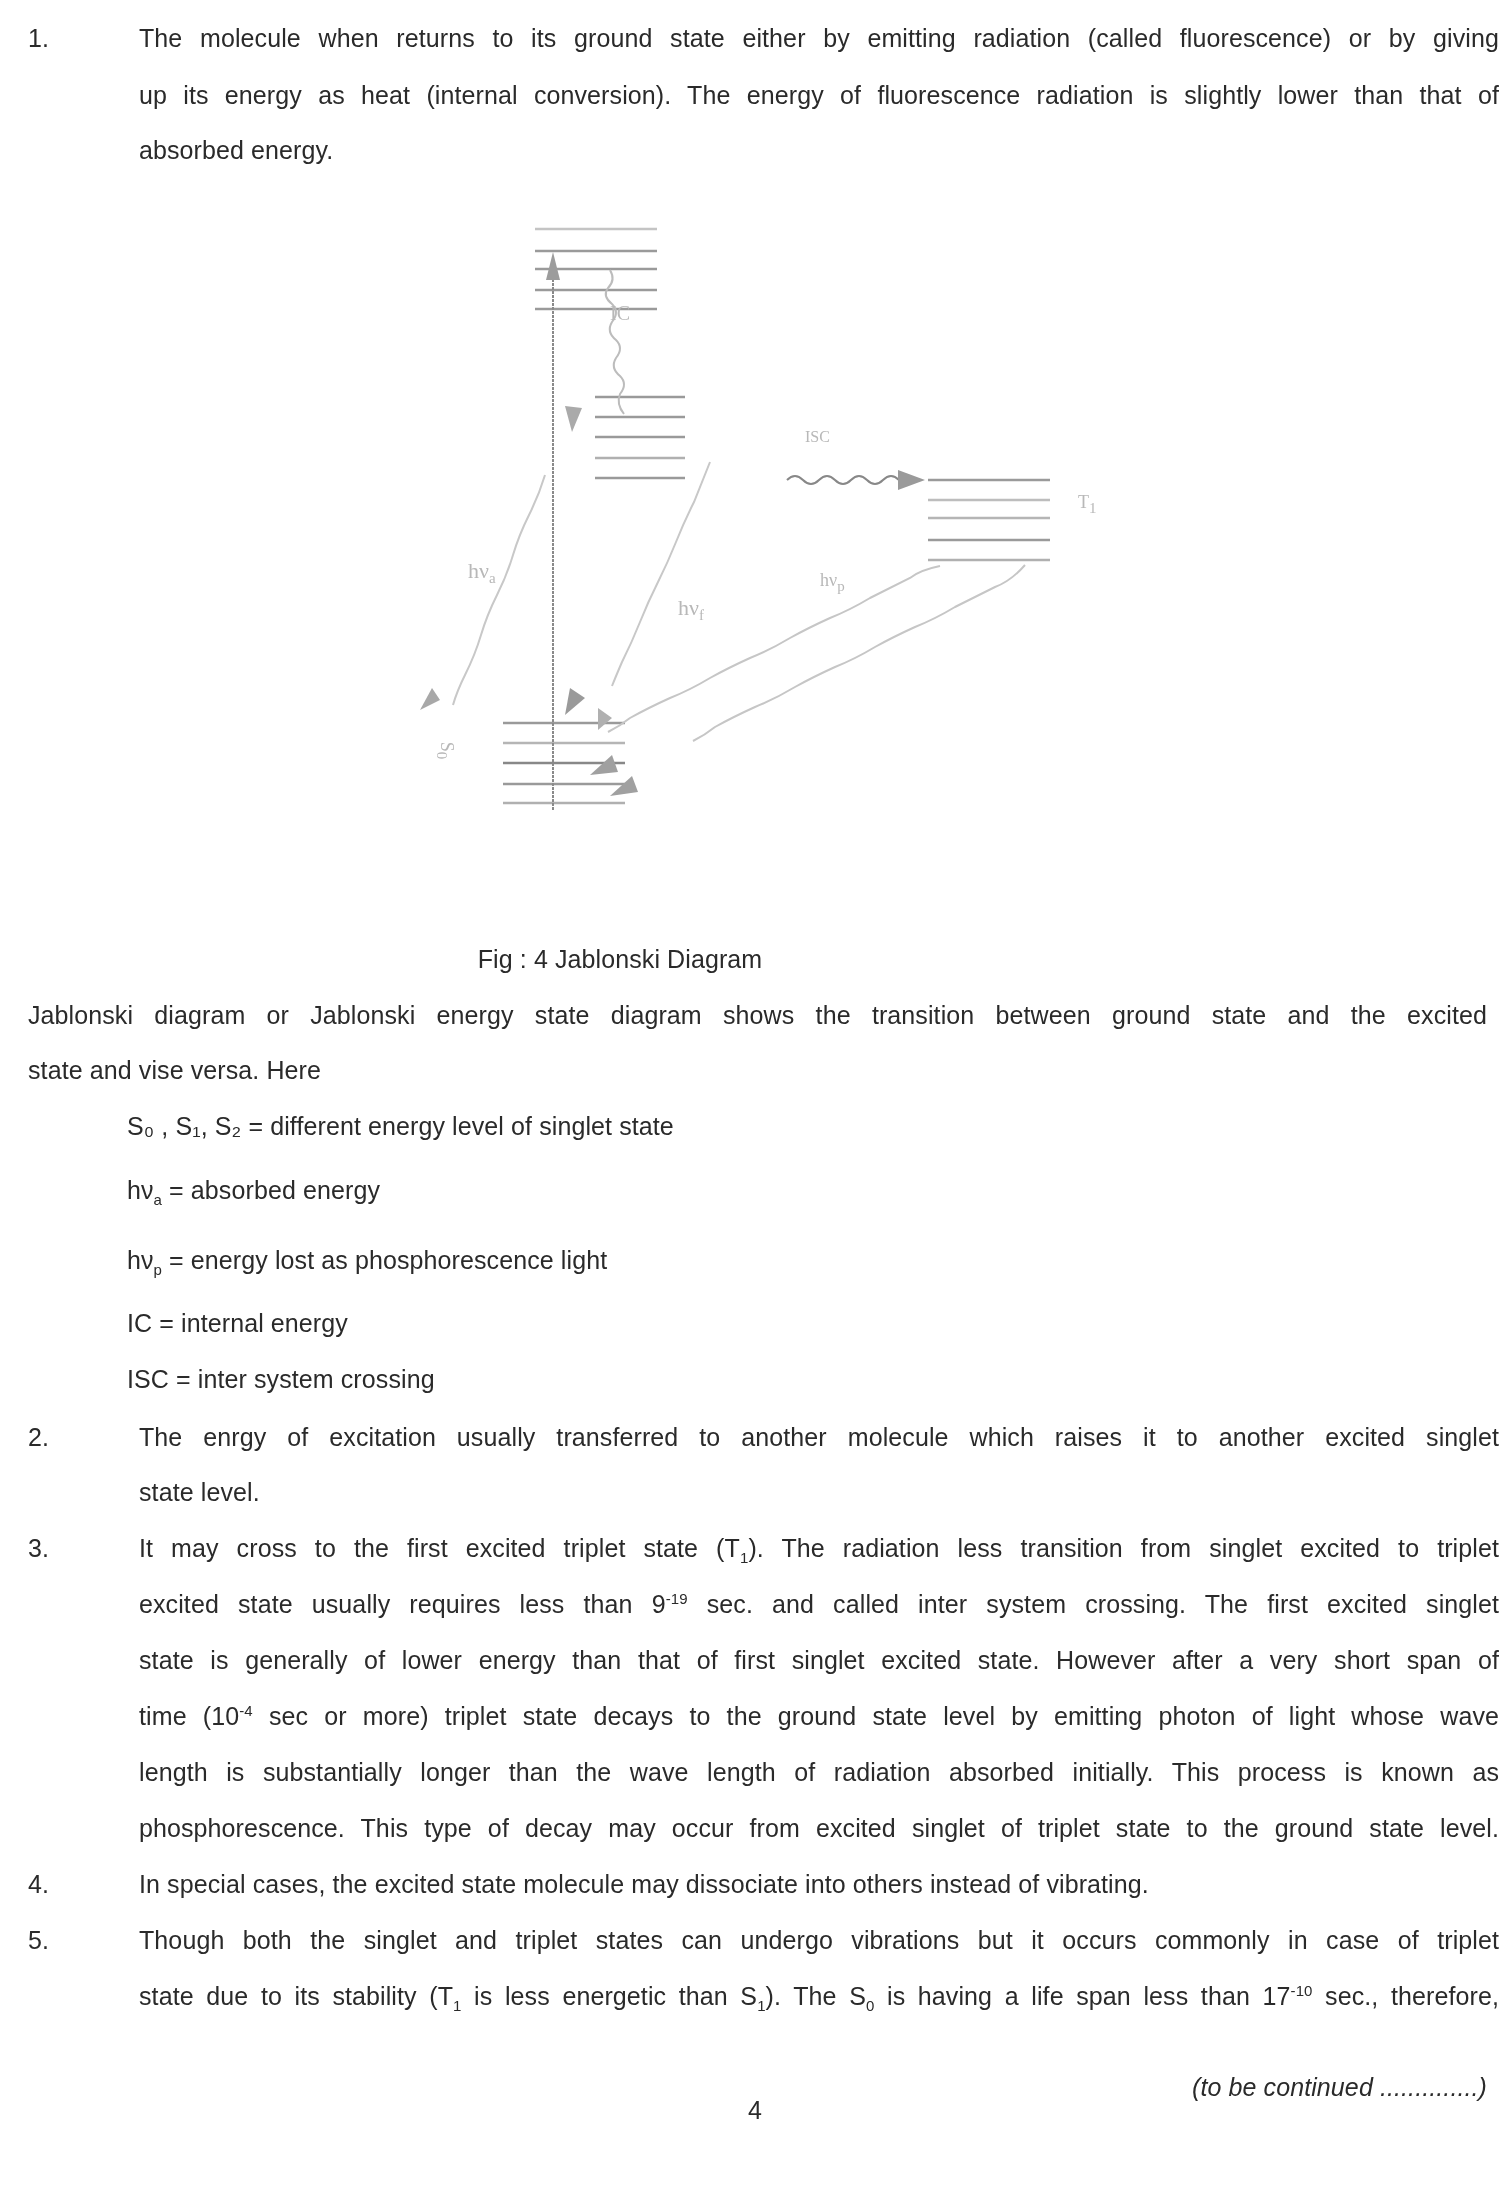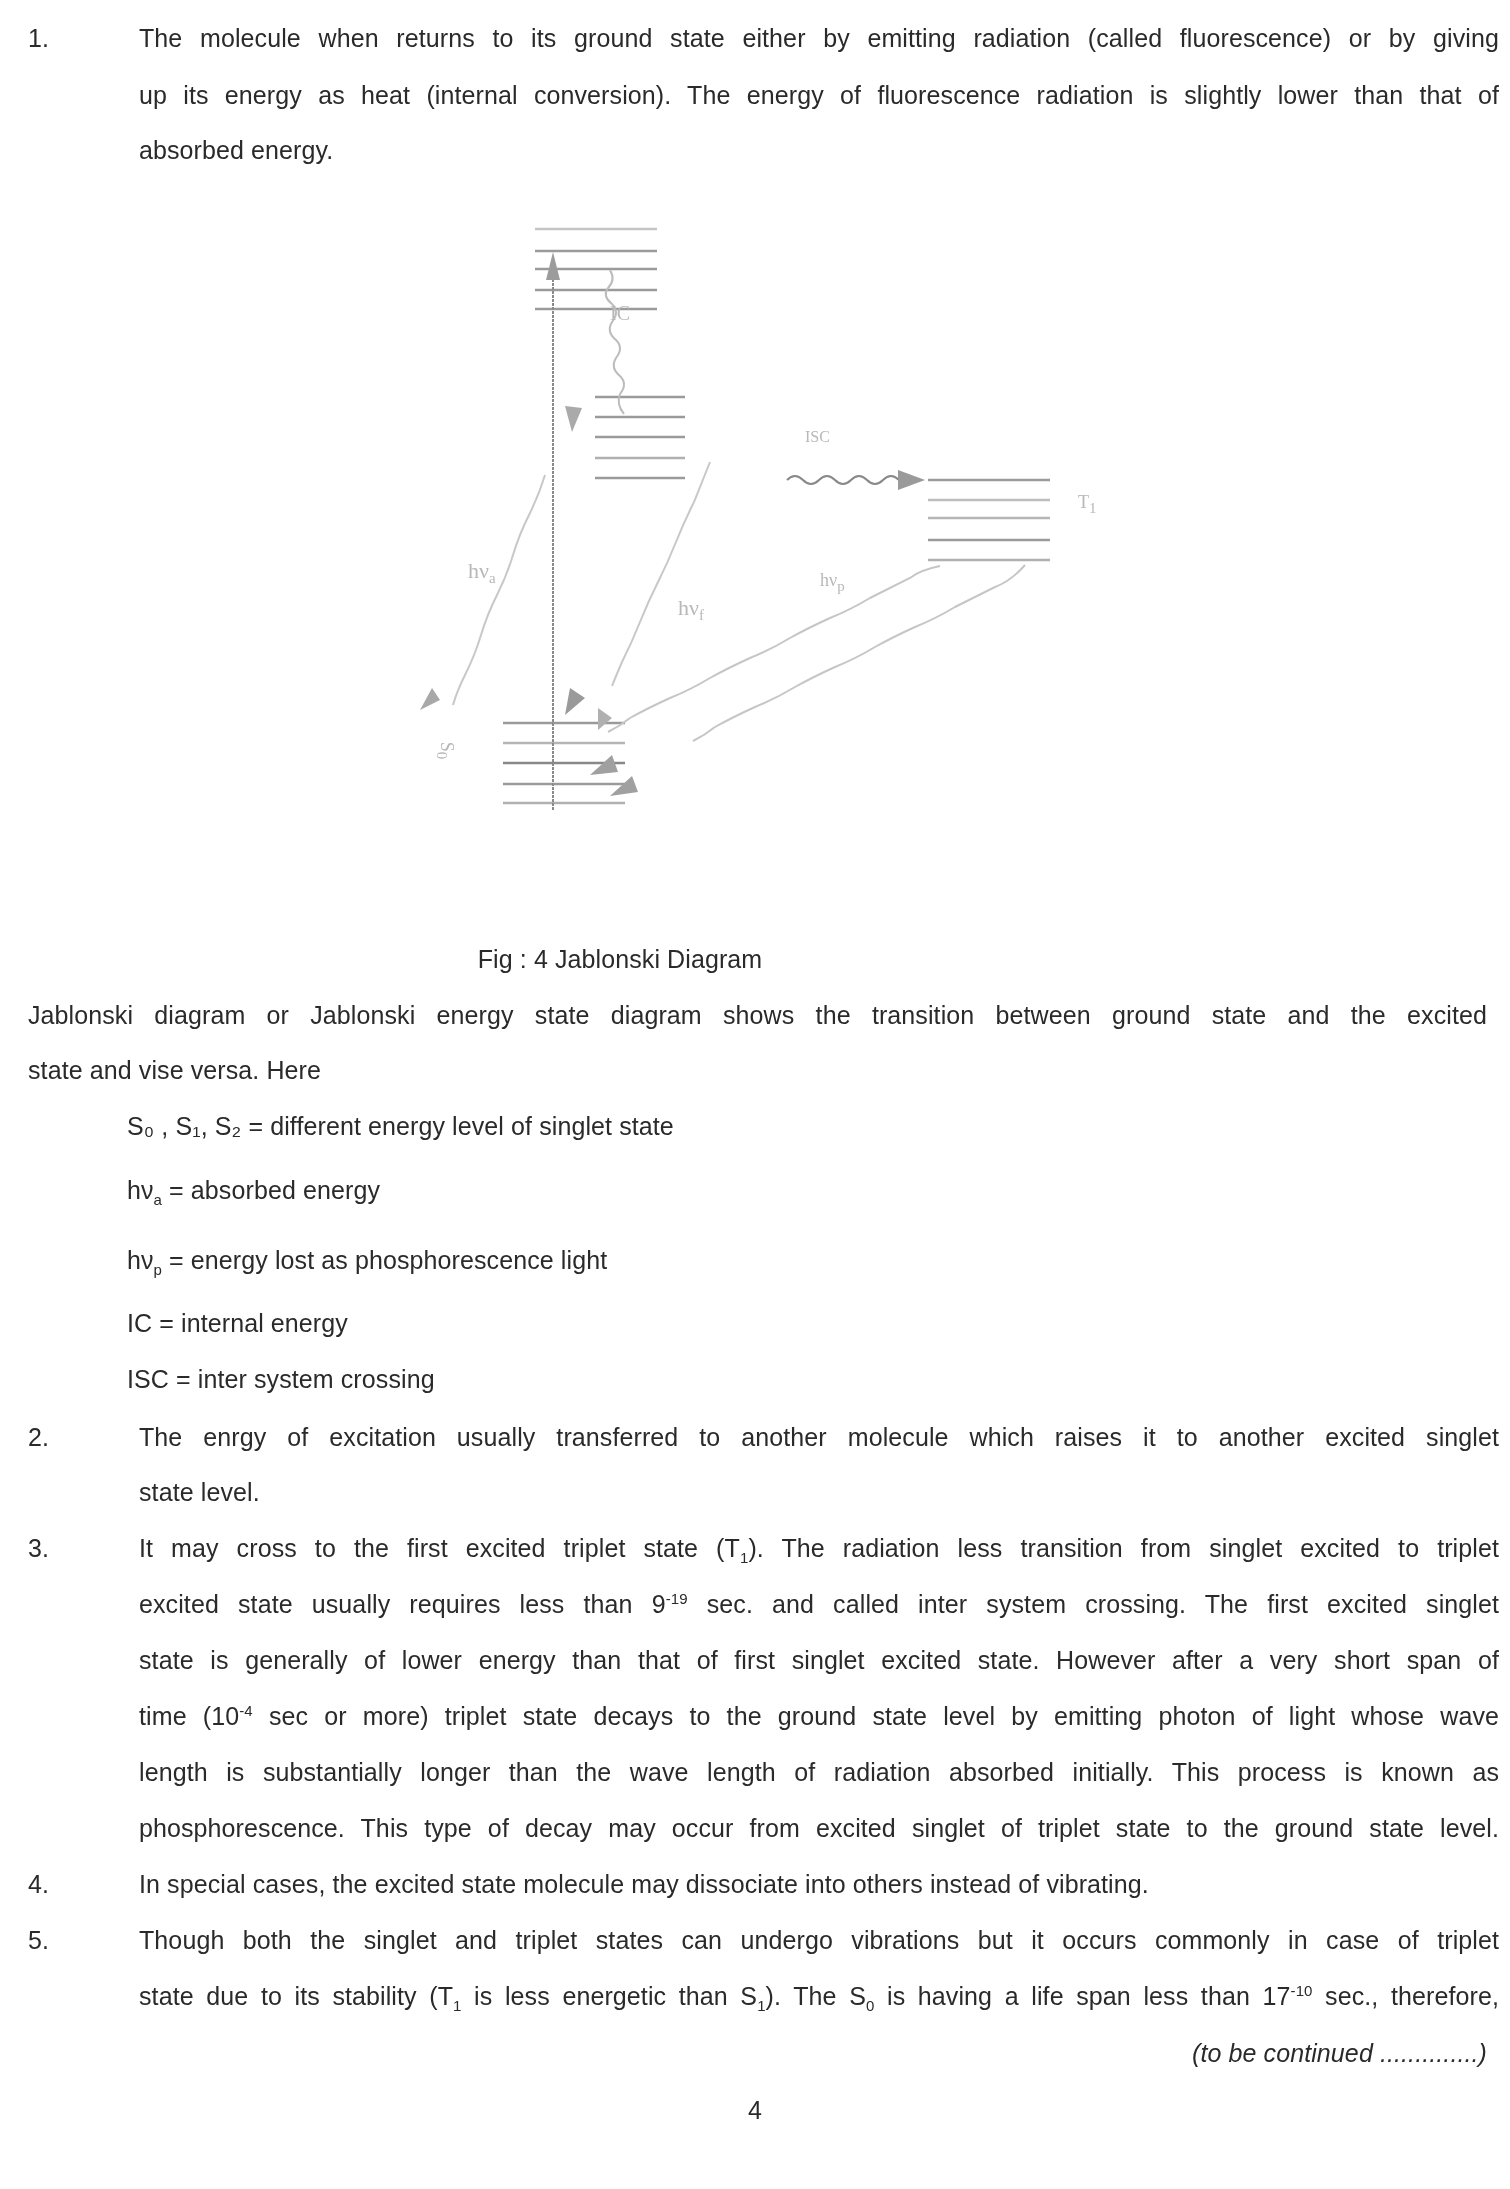--- a/index.html
+++ b/index.html
@@ -6,21 +6,21 @@
   body { width:1510px; height:2189px; position:relative; overflow:hidden;
          font-family: "Liberation Sans", "DejaVu Sans", sans-serif; color:#2a2a2a; }
   .line { position:absolute; font-size:25px; line-height:30px; white-space:nowrap; letter-spacing:0.1px; }
   .num { position:absolute; left:28px; font-size:25px; line-height:30px; }
   .body-line { left:127px; width:1360px;margin-left:12px; }
   .justify { text-align:justify; text-align-last:justify; }
   .full { left:28px; width:1459px; }
   .def { left:127px; }
   .caption { left:0; width:1240px; text-align:center; }
   sub, sup { font-size:15px; line-height:0; }
-  .right { right:23px; font-style:italic; }
+  .right { right:23px; font-style:italic;margin-top:34px; }
   .pageno { left:0; width:1510px; text-align:center; }
   .diagram { position:absolute; left:420px; top:210px; width:700px; height:620px; }
   .diagram svg { width:700px; height:620px; }
   .dlabel { position:absolute; color:#b8b8b8; font-family:"Liberation Serif", serif; font-size:22px; }
 </style>
 </head>
 <body>
 
 <div class="num" style="top:23px">1.</div>
 <div class="line body-line justify" style="top:23px">The molecule when returns to its ground state either by emitting radiation (called fluorescence) or by giving</div>

